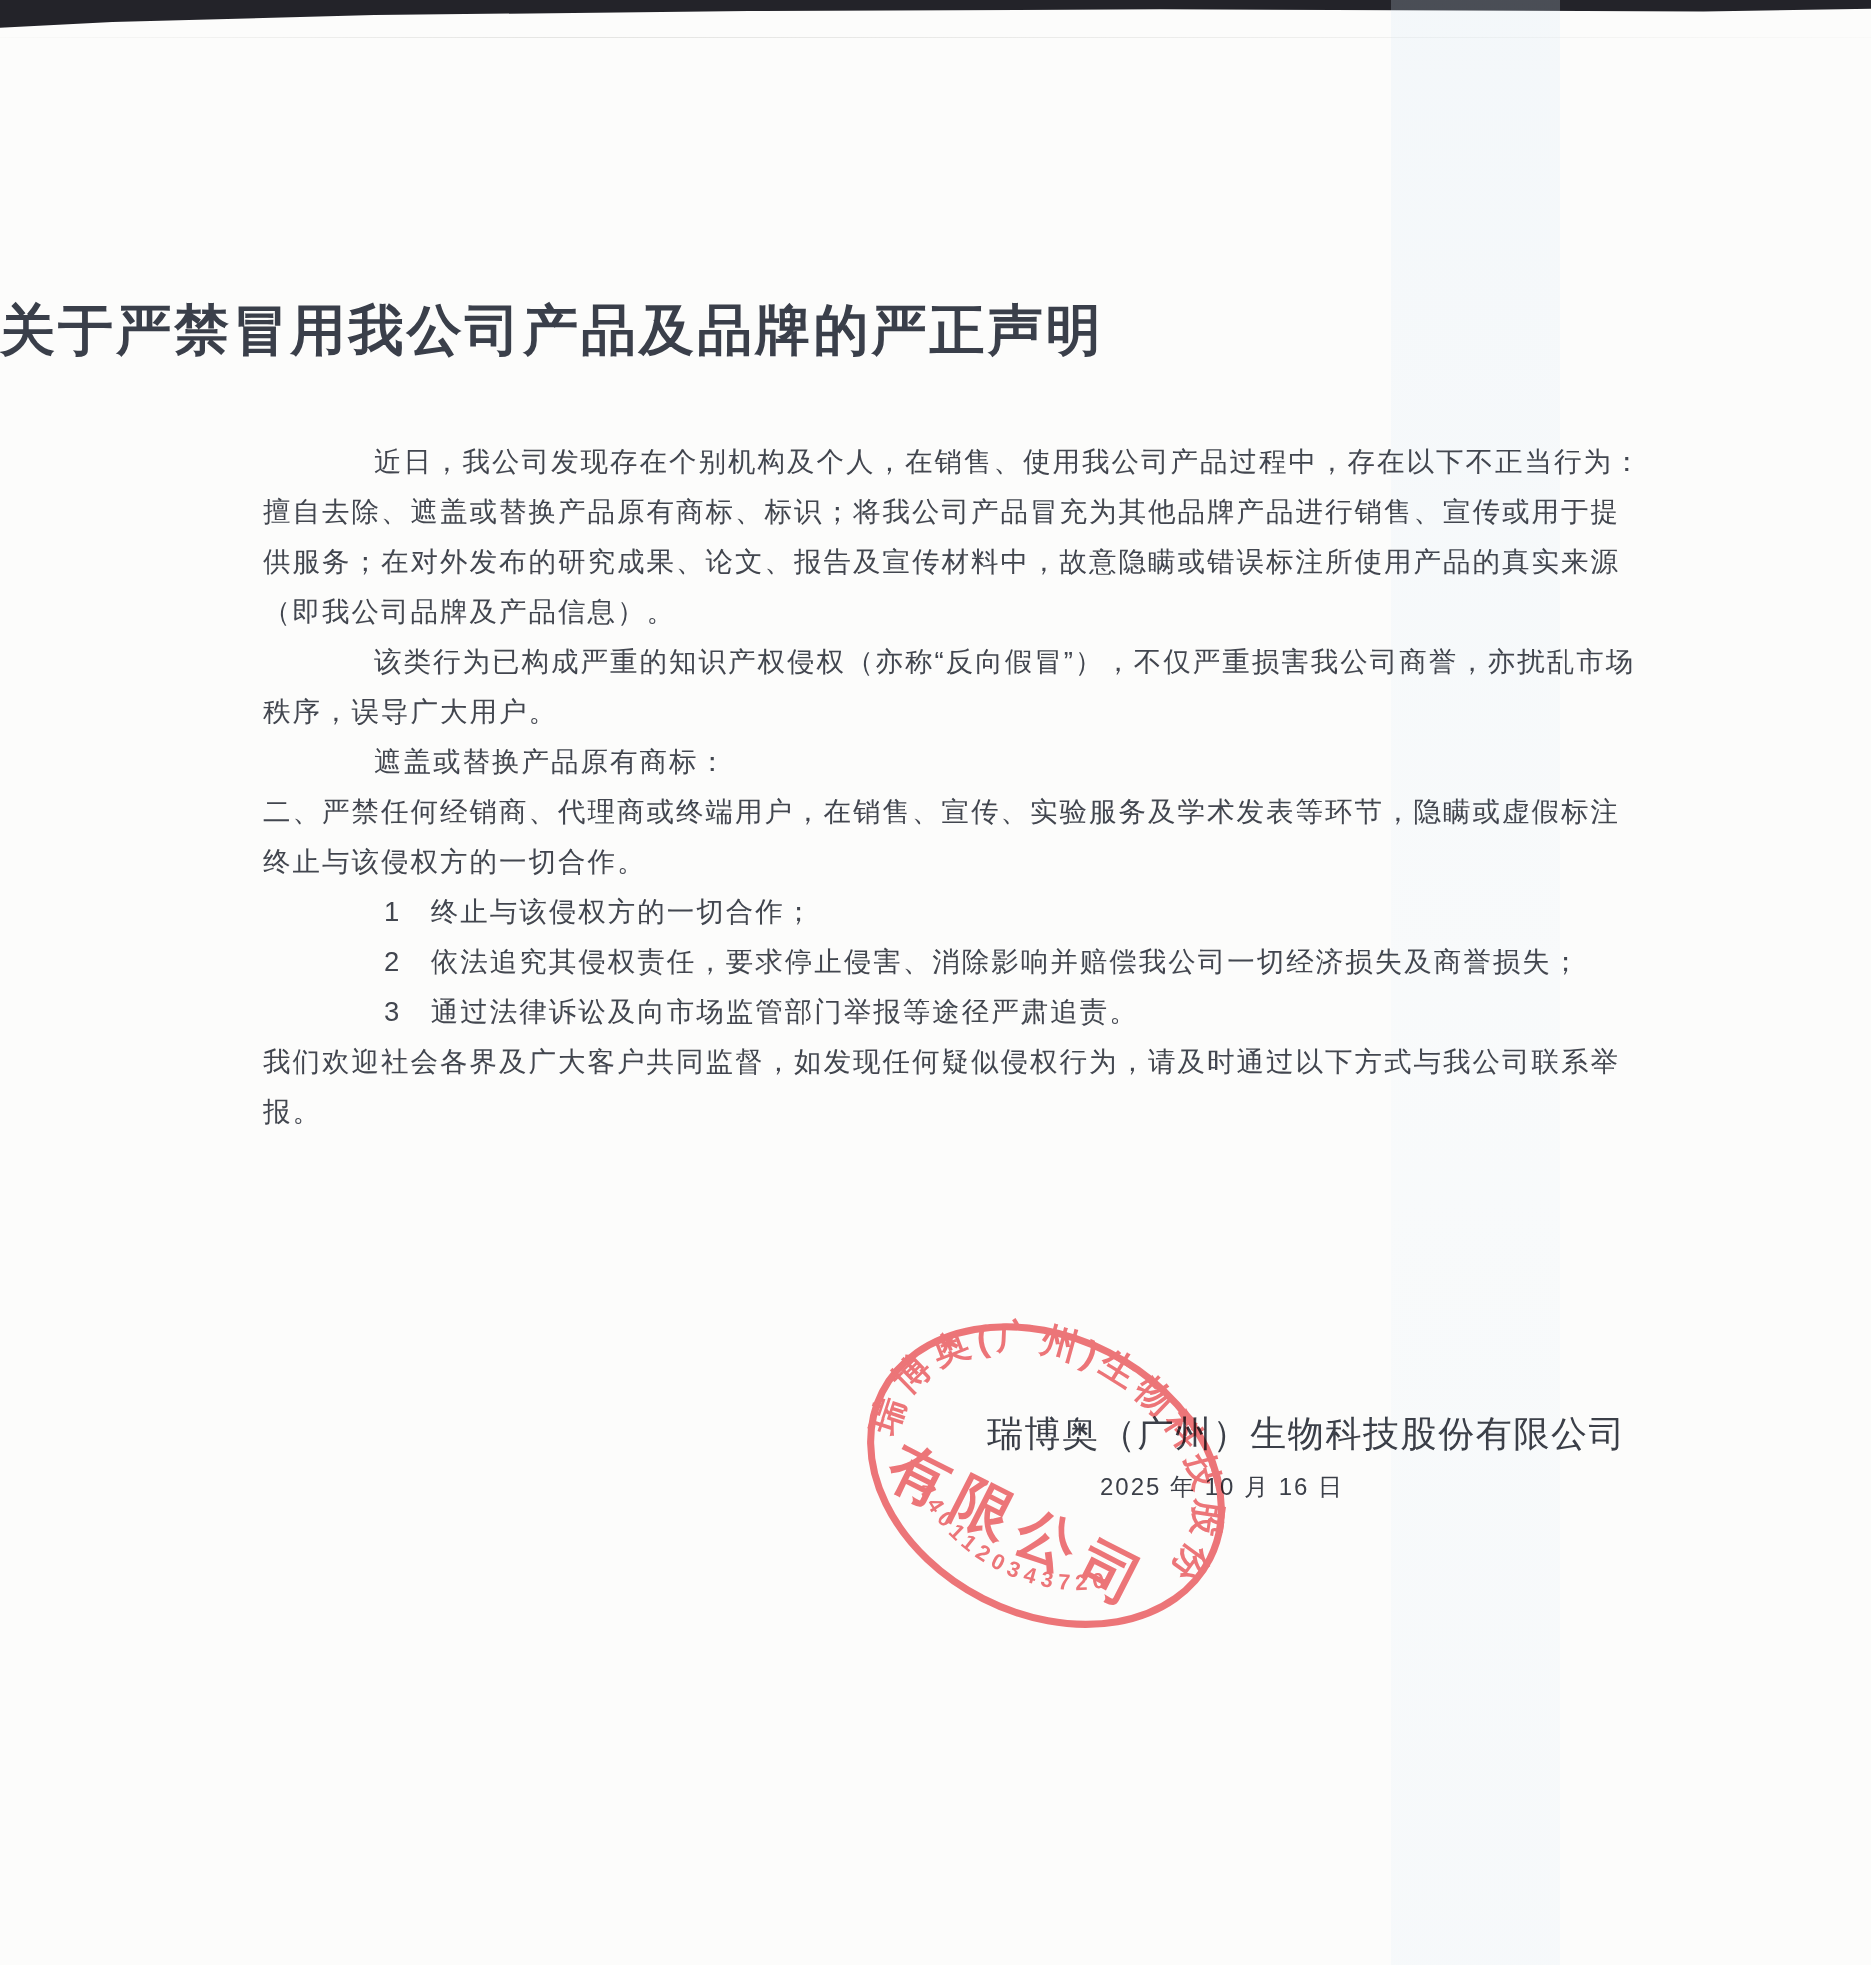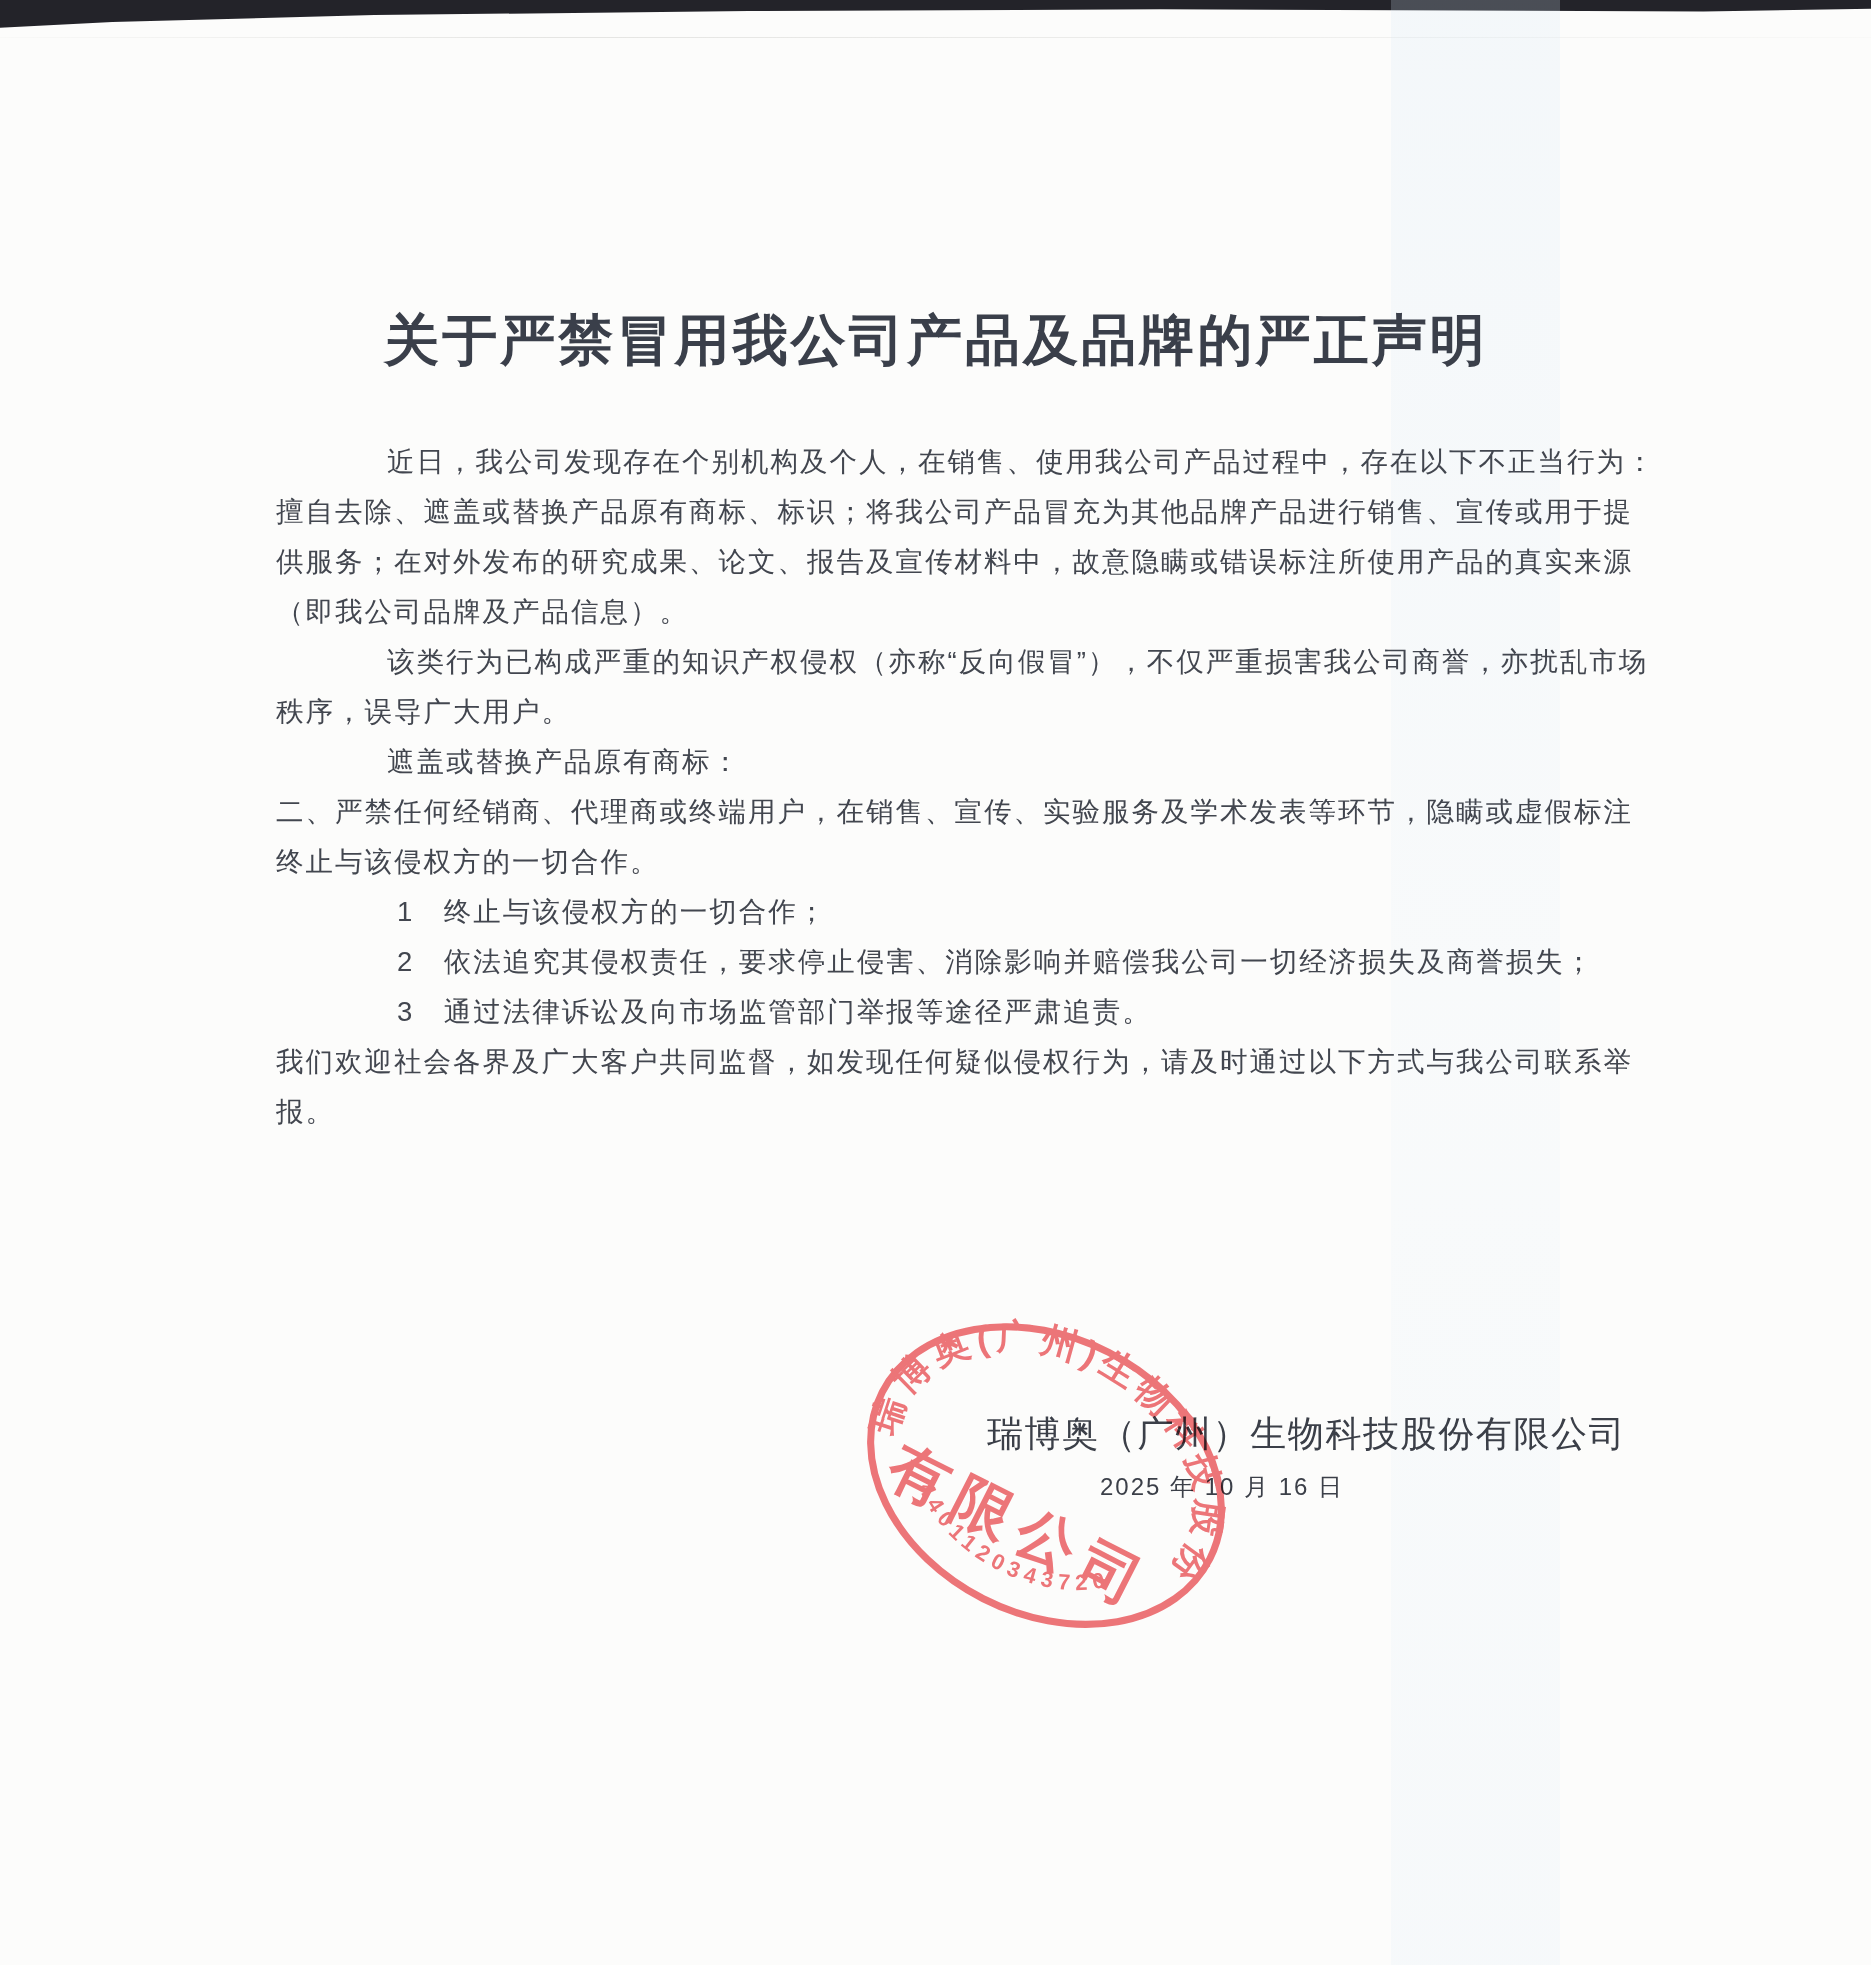--- a/index.html
+++ b/index.html
@@ -26,31 +26,29 @@
       rgba(175,175,170,0.18) 70%, rgba(190,190,184,0.05));
   }
   
   .scan-band {
     position: absolute; top: 0; left: 1391px; width: 169px; height: 100%;
     background: linear-gradient(to bottom,
       rgba(214,231,246,0.22), rgba(222,237,250,0.12) 40%,
       rgba(214,231,246,0.20));
   }
   .title {
-    position: absolute; top: 311px; left: 0; width: 100%;
-    text-align: center;
+    position: absolute; top: 301px; left: 0; width: 100%;
     font-size: 55px; line-height: 59px;
     font-weight: 600; letter-spacing: 3.1px;
     color: #3a3f4a;
   }
   .body-block {
     position: absolute; left: 263px; top: 437px; width: 1352px;
     font-size: 27.5px; letter-spacing: 2px;
     color: #42464f;
-    margin-left: 13px;
   }
   .body-block .line {
     height: 50px; line-height: 50px;
     white-space: nowrap;
   }
   .body-block .ind1 { padding-left: 111px; }
   .body-block .ind2 { padding-left: 121px; }
   .sig-company {
     position: absolute; left: 987px; top: 1410px;
     font-size: 36px; letter-spacing: 1.6px;

